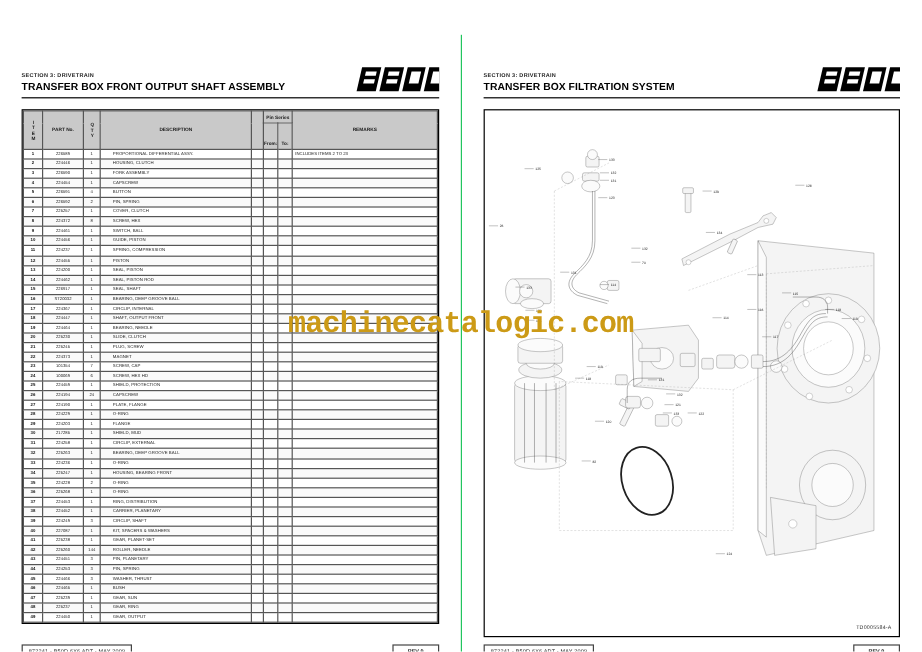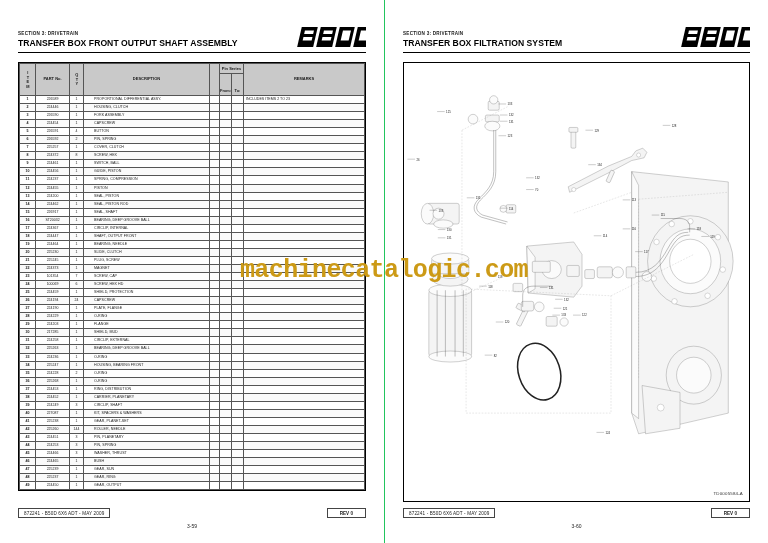--- a/index.html
+++ b/index.html
@@ -1,17 +1,17 @@
 <!DOCTYPE html>
 <html><head>
 <meta charset="utf-8">
 <style>
   html,body{margin:0;padding:0;background:#ffffff;}
   body{width:768px;height:543px;overflow:hidden;font-family:"Liberation Sans",sans-serif;position:relative;}
-  .spread{display:flex;width:768px;height:427px;}
+  .spread{display:flex;width:768px;height:427px;margin-top:29px;}
   .page{position:relative;width:384px;height:543px;box-sizing:border-box;padding:14px 18px 0 18px;}
   .page.right{border-left:1px solid #22c55e;}
 
   
   .hdr{display:flex;align-items:flex-end;justify-content:space-between;height:34px;}
   .hdr-txt{line-height:1;}
   .sect{font-size:4.6px;font-weight:bold;letter-spacing:.25px;color:#1a1a1a;margin-bottom:3px;}
   .ttl{font-size:8.6px;font-weight:bold;letter-spacing:.05px;color:#000;white-space:nowrap;}
   .logo{margin-left:6px;flex:0 0 auto;}
   .logo svg{display:block;}

